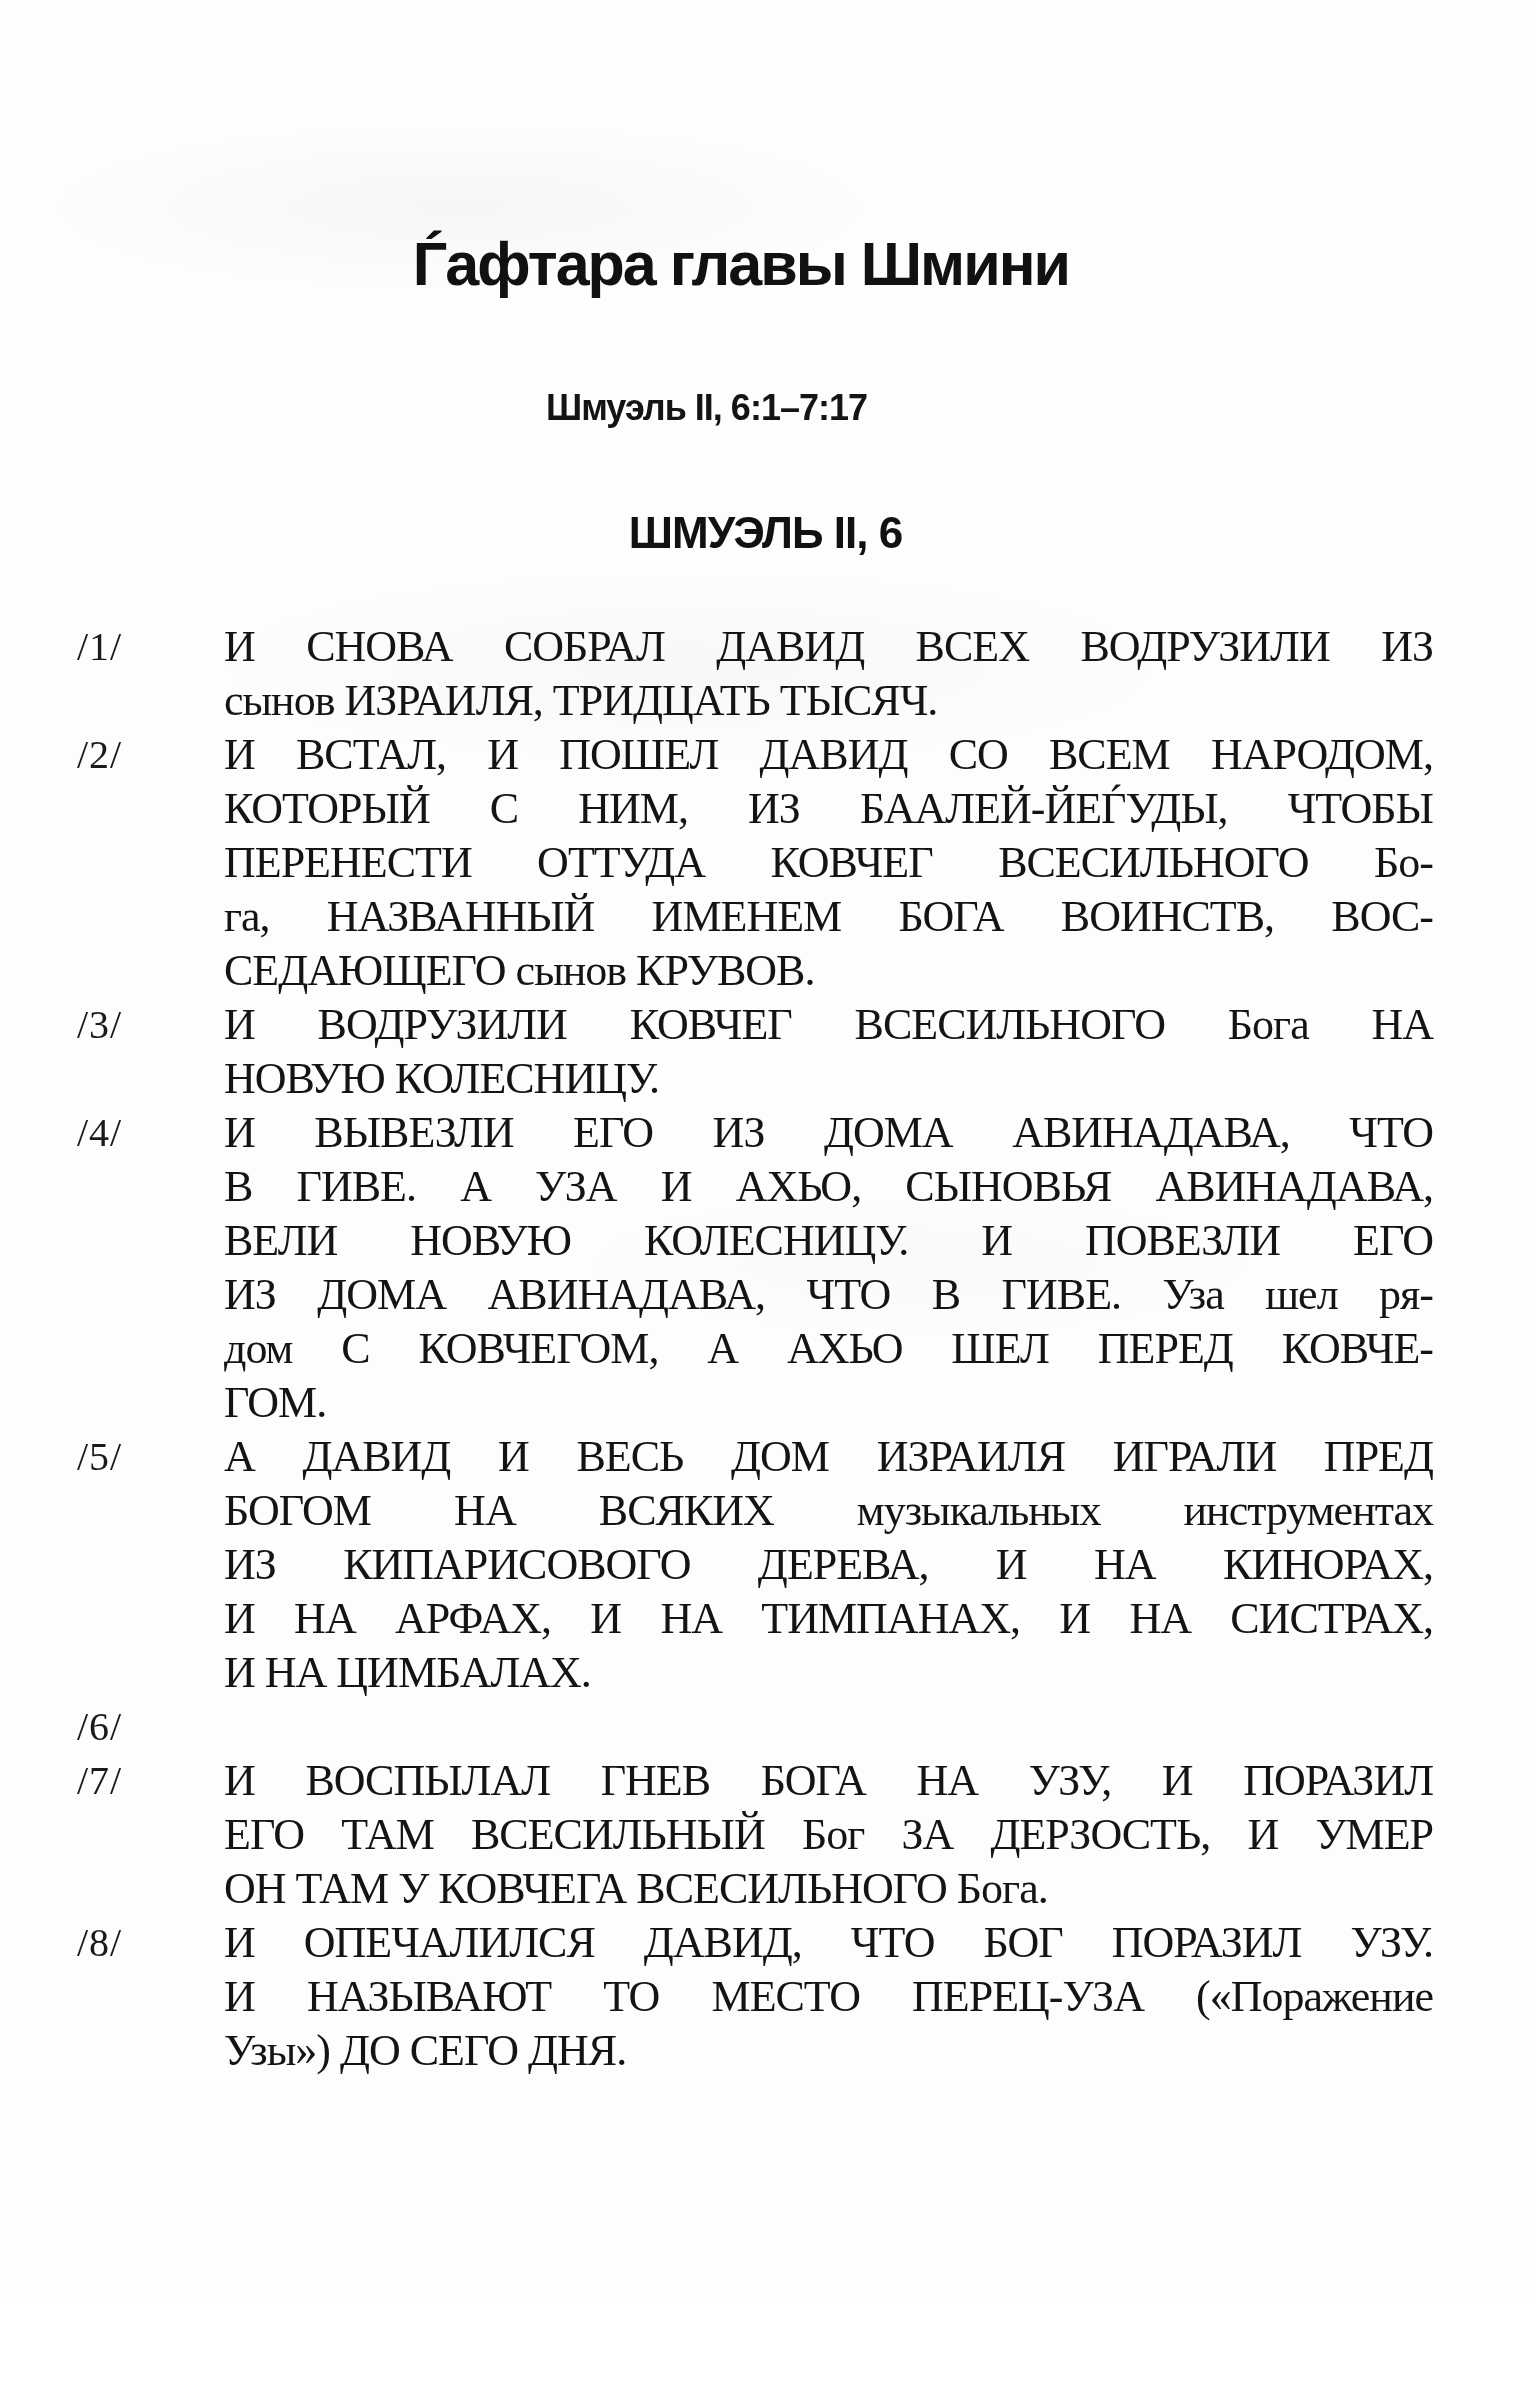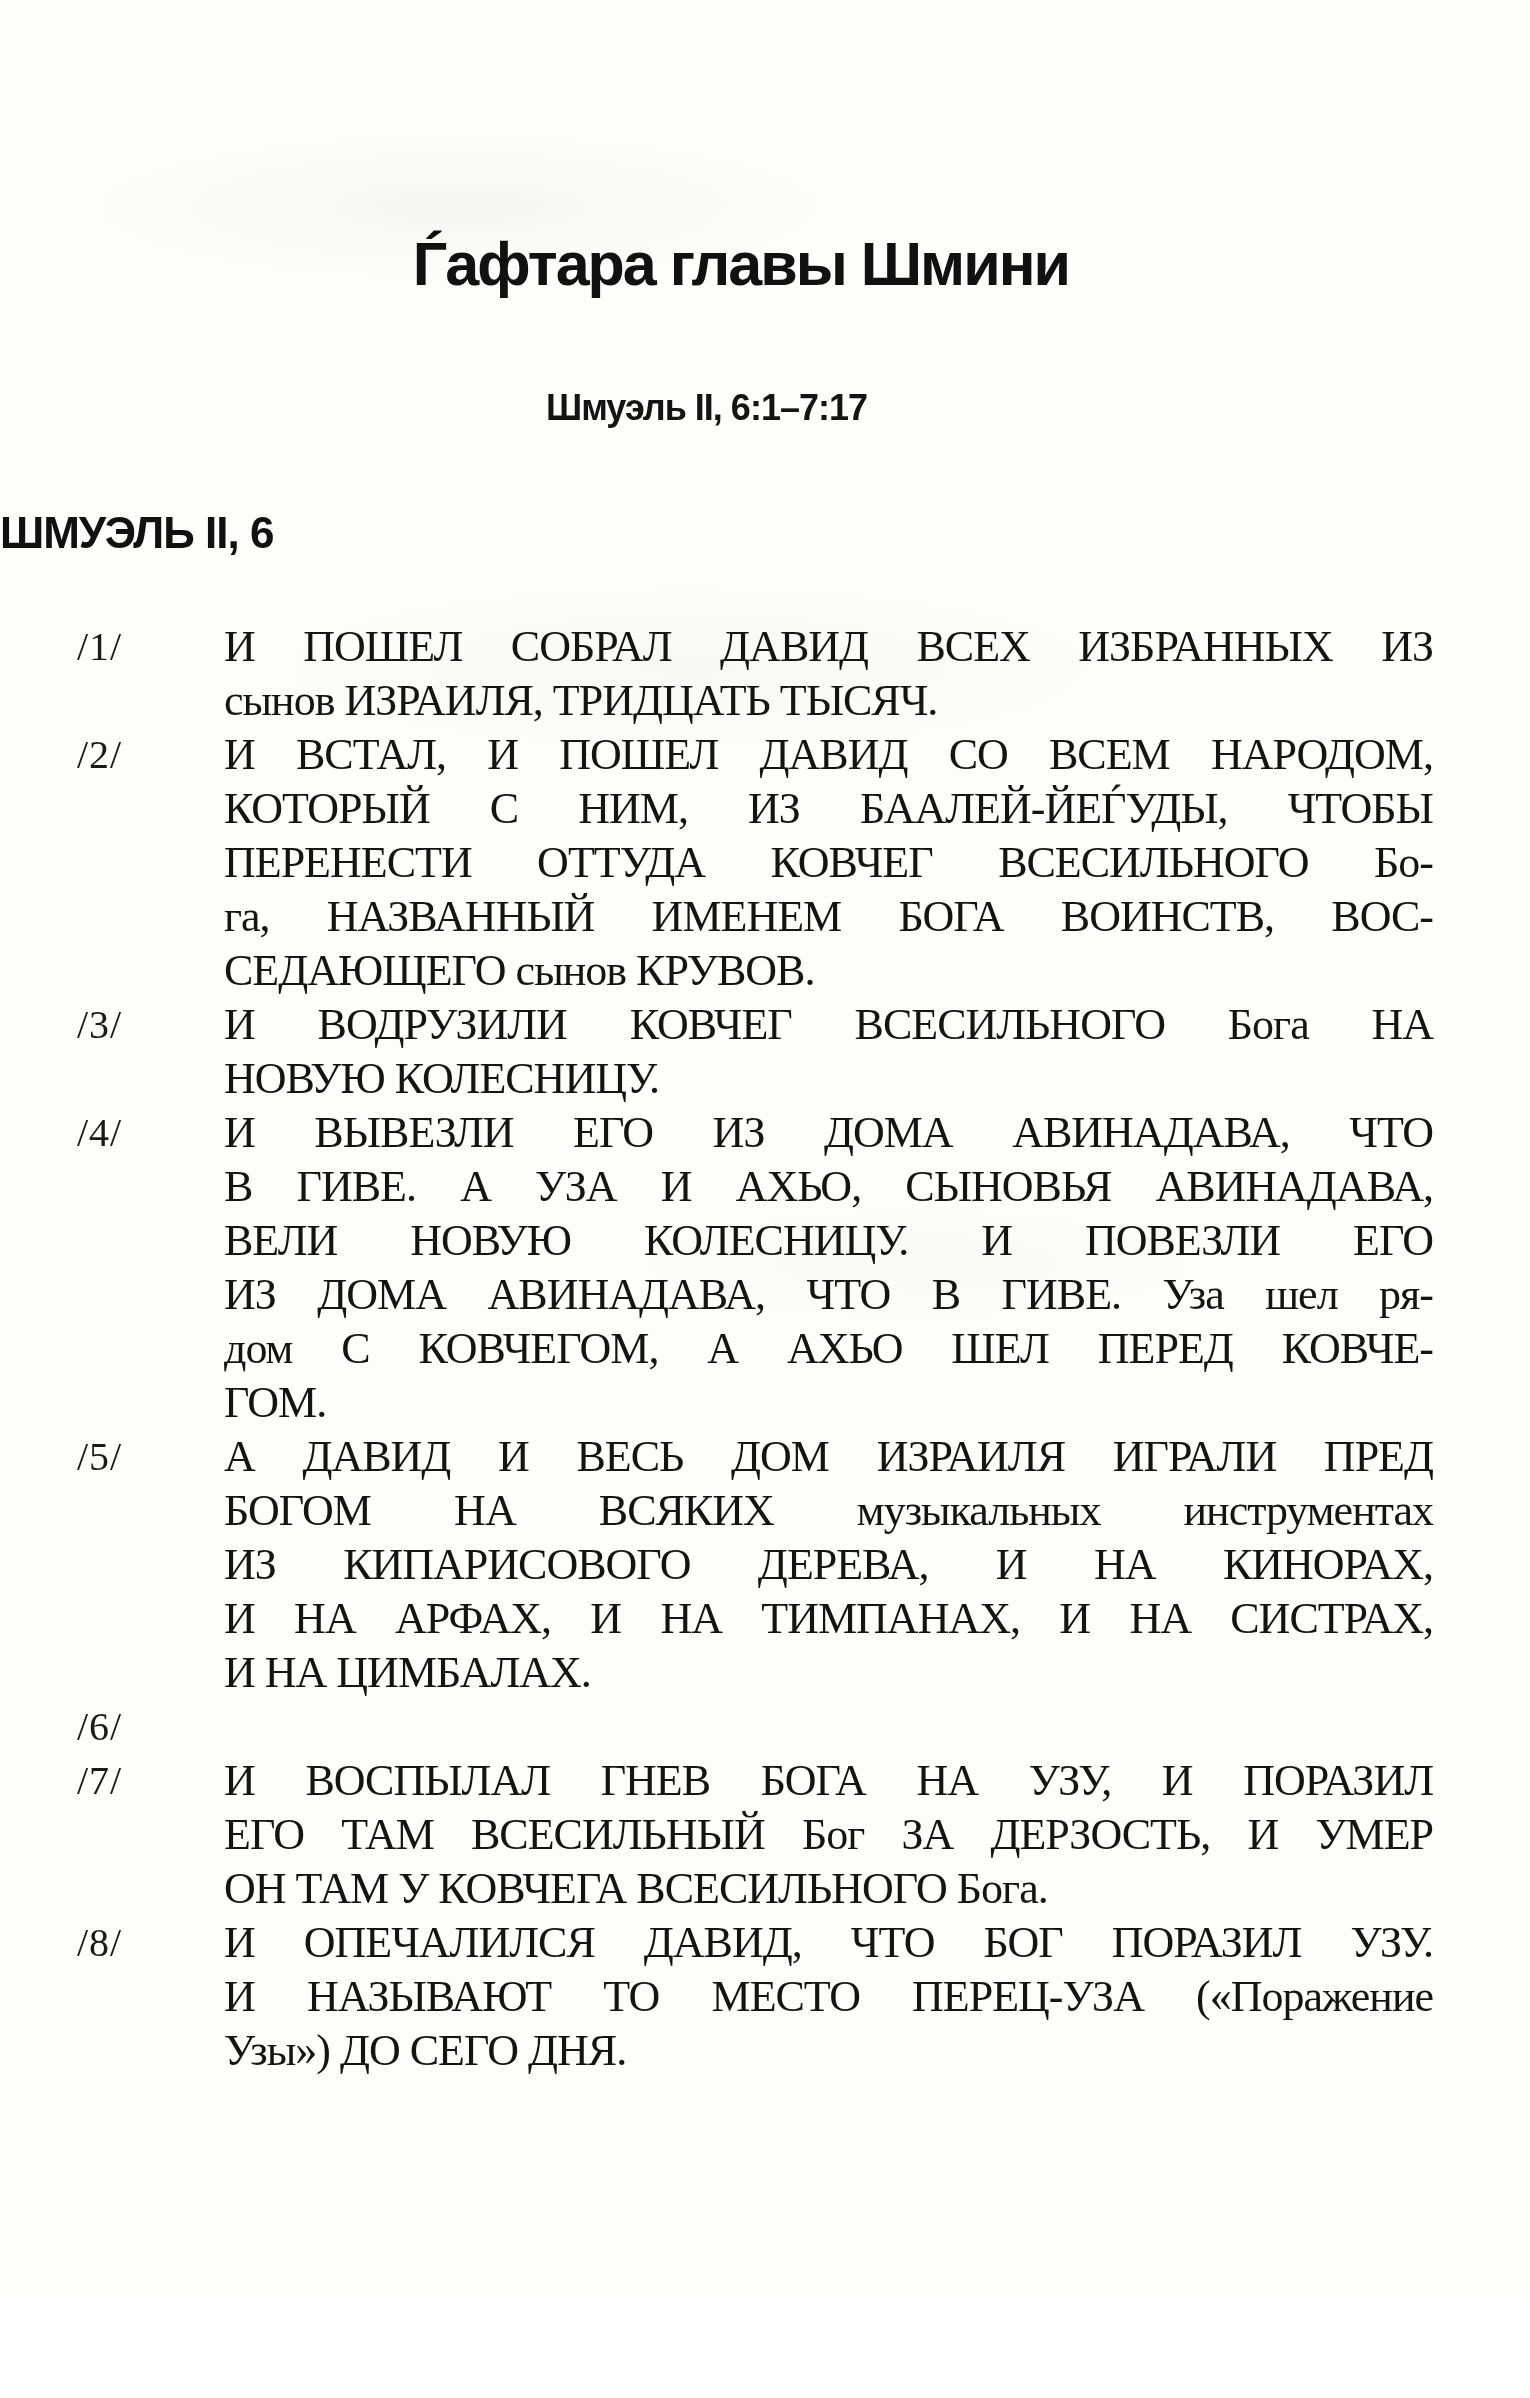--- a/index.html
+++ b/index.html
@@ -39,20 +39,21 @@
     transform: translateX(-59px);
     font-family: "Liberation Sans", sans-serif;
     font-weight: bold;
     font-size: 36px;
     line-height: 1;
     letter-spacing: -1px;
     color: #141414;
   }
   .section-heading {
     margin-top: 85px;
+    text-align: center;
     font-family: "Liberation Sans", sans-serif;
     font-weight: bold;
     font-size: 44px;
     line-height: 1;
     letter-spacing: -1px;
     color: #111;
   }
   .verses {
     margin: 65px 98px 0 77px;
   }
@@ -89,21 +90,21 @@
 <body>
 
 <div class="page">
   <div class="doc-title">Ѓафтара главы Шмини</div>
   <div class="doc-subtitle">Шмуэль II, 6:1–7:17</div>
   <div class="section-heading">ШМУЭЛЬ II, 6</div>
   <div class="verses">
       <div class="verse">
         <div class="vnum">/1/</div>
         <div class="vtext">
-          <div class="vline">И ПОШЕЛ СОБРАЛ ДАВИД ВСЕХ ИЗБРАННЫХ ИЗ</div>
+          <div class="vline">И СНОВА СОБРАЛ ДАВИД ВСЕХ ВОДРУЗИЛИ ИЗ</div>
           <div class="vline last">сынов ИЗРАИЛЯ, ТРИДЦАТЬ ТЫСЯЧ.</div>
         </div>
       </div>
       <div class="verse">
         <div class="vnum">/2/</div>
         <div class="vtext">
           <div class="vline">И ВСТАЛ, И ПОШЕЛ ДАВИД СО ВСЕМ НАРОДОМ,</div>
           <div class="vline">КОТОРЫЙ С НИМ, ИЗ БААЛЕЙ-ЙЕЃУДЫ, ЧТОБЫ</div>
           <div class="vline">ПЕРЕНЕСТИ ОТТУДА КОВЧЕГ ВСЕСИЛЬНОГО Бо-</div>
           <div class="vline">га, НАЗВАННЫЙ ИМЕНЕМ БОГА ВОИНСТВ, ВОС-</div>

